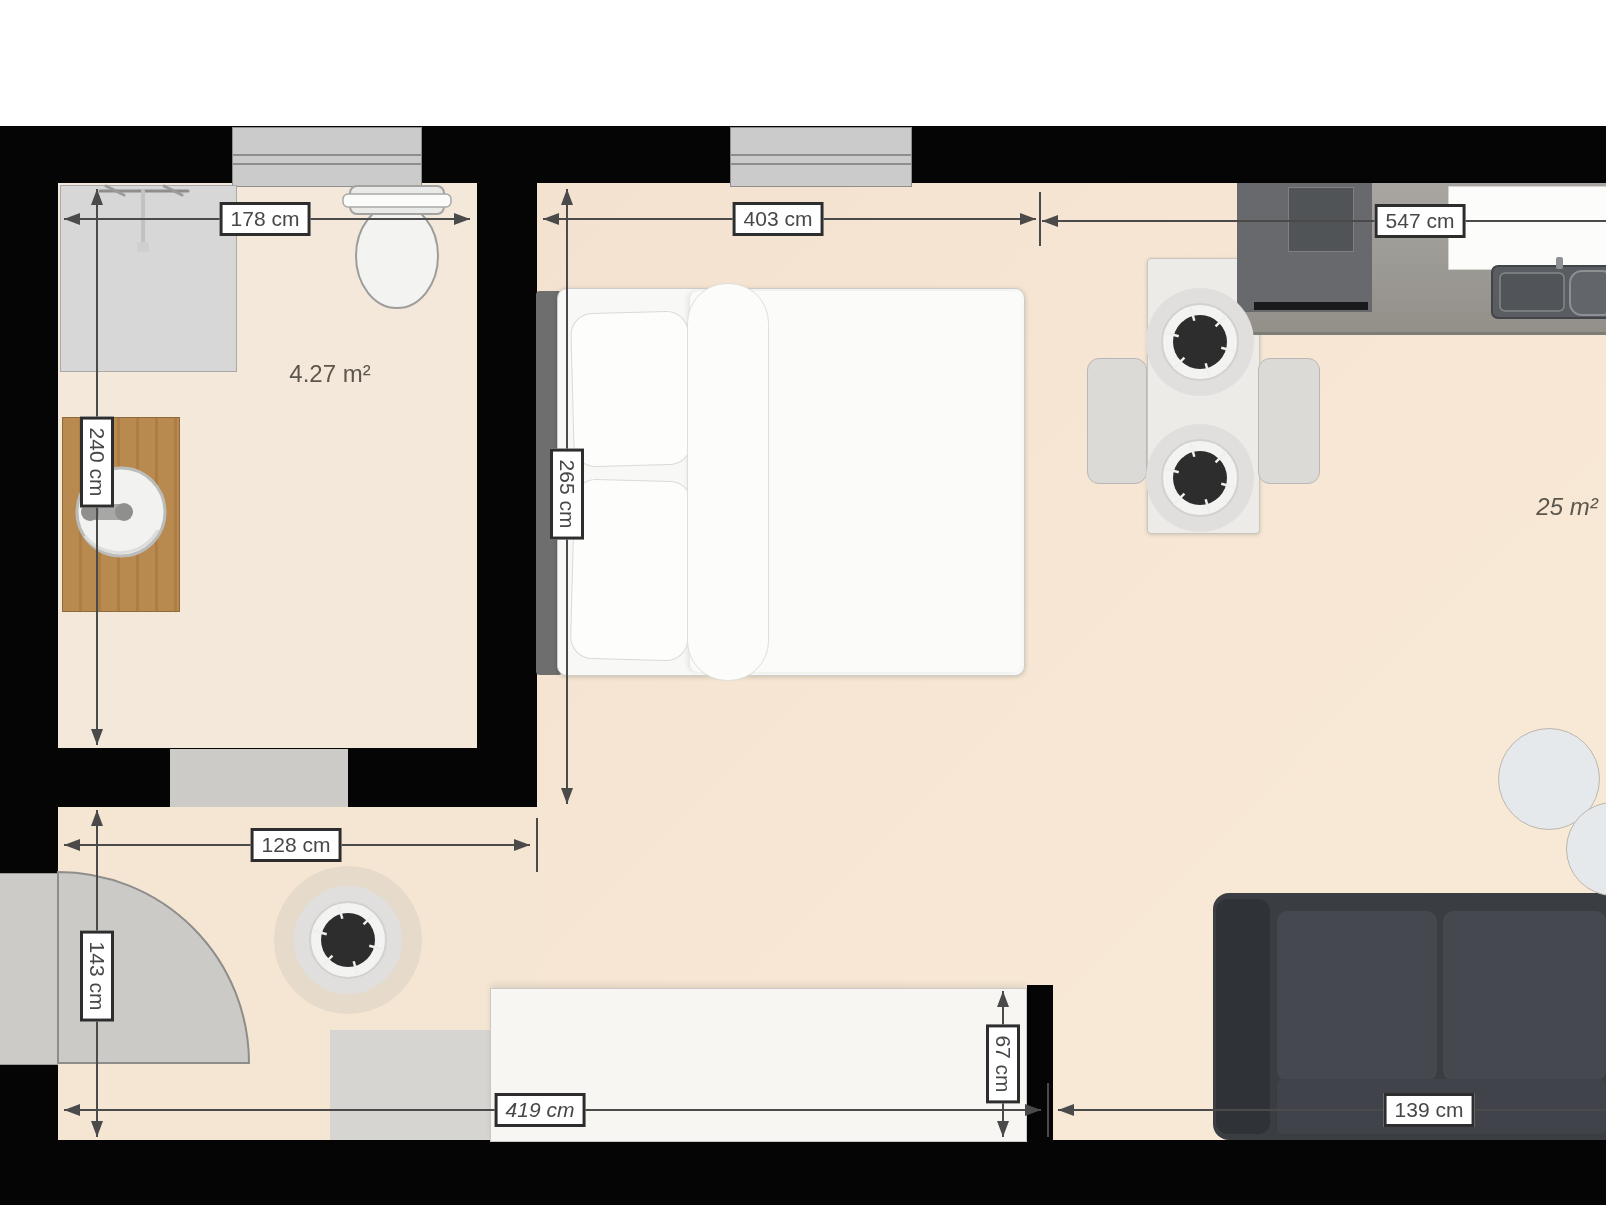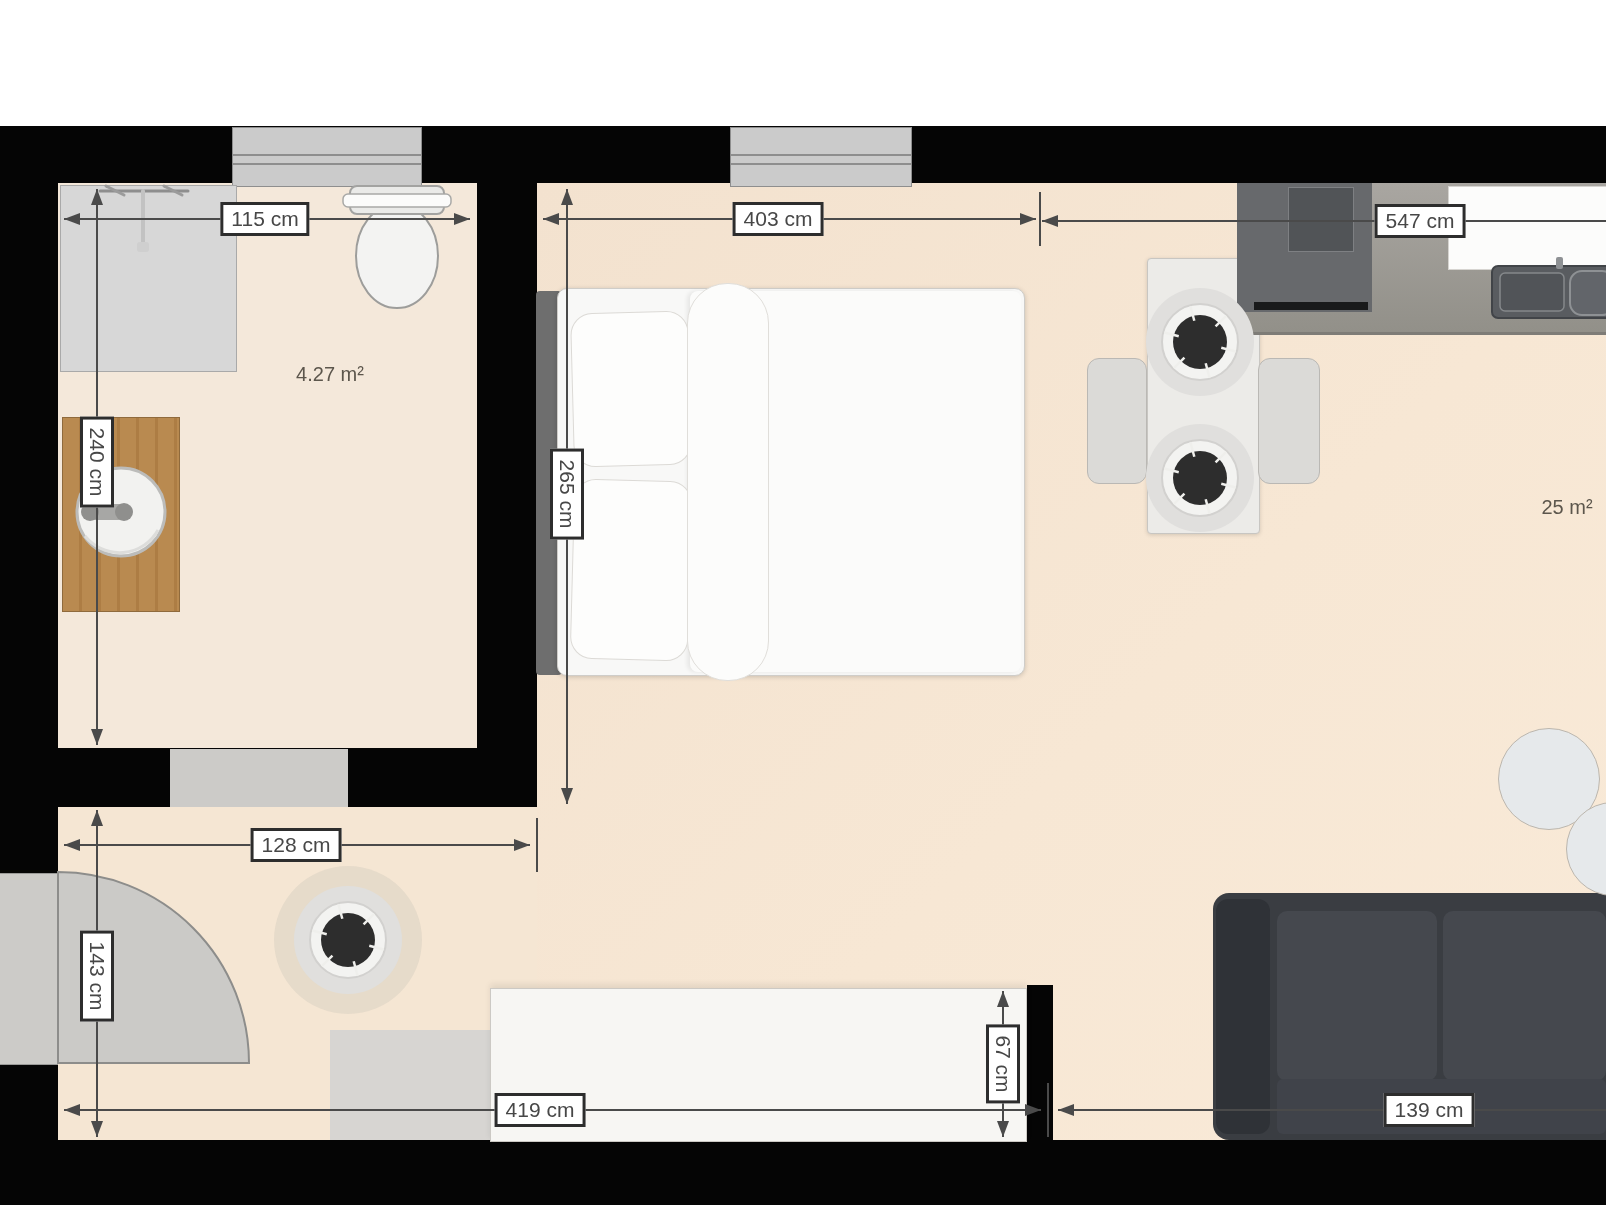--- a/index.html
+++ b/index.html
@@ -83,25 +83,25 @@
   
   #overlay{left:0;top:0;width:1606px;height:1205px;z-index:20;}
 
   
   .dim{position:absolute;transform:translate(-50%,-50%);background:#ffffff;border:3px solid #2d2d2d;
        color:#474747;font-size:21px;line-height:26px;padding:1px 8px;white-space:nowrap;z-index:30;}
   .dim.v{transform:translate(-50%,-50%) rotate(90deg);}
   #lab178{left:265px;top:219px;} #lab221{left:778px;top:219px;} #lab326{left:1420px;top:221px;}
   #lab240{left:97px;top:462px;}  #lab265{left:567px;top:494px;}
   #lab203{left:296px;top:845px;} #lab143{left:97px;top:976px;}
-  #lab419{left:540px;top:1110px;} #lab67{left:1003px;top:1064px;} #lab321{left:1429px;top:1110px;}
-
-  
-  .area{position:absolute;transform:translate(-50%,-50%);color:#5c564c;font-size:20px;z-index:25;white-space:nowrap;}
-  #area-bath{left:330px;top:374px;} #area-main{left:1567px;top:507px;}
+  #lab419{left:540px;top:1110px;font-style:italic;} #lab67{left:1003px;top:1064px;} #lab321{left:1429px;top:1110px;}
+
+  
+  .area{position:absolute;transform:translate(-50%,-50%);color:#5c564c;font-size:24px;z-index:25;white-space:nowrap;}
+  #area-bath{left:330px;top:374px;} #area-main{left:1567px;top:507px;font-style:italic;}
 </style>
 </head>
 <body>
 
 <div id="stage">
 
   <div class="abs" id="floor-bathroom"></div>
   <div class="abs" id="floor-main"></div>
   <div class="abs" id="floor-hallway"></div>
 
@@ -231,21 +231,21 @@
       <line x1="97" y1="810" x2="97" y2="1137" marker-start="url(#ah)" marker-end="url(#ah)"></line>
       <line x1="64" y1="1110" x2="1041" y2="1110" marker-start="url(#ah)" marker-end="url(#ah)"></line>
       <line x1="1003" y1="991" x2="1003" y2="1137" marker-start="url(#ah)" marker-end="url(#ah)"></line>
       <line x1="1058" y1="1110" x2="1610" y2="1110" marker-start="url(#ah)"></line>
       <line x1="1040" y1="192" x2="1040" y2="246"></line>
       <line x1="537" y1="818" x2="537" y2="872"></line>
       <line x1="1048" y1="1083" x2="1048" y2="1137"></line>
     </g>
   </svg>
 
-  <div class="dim" id="lab178">115 cm</div>
+  <div class="dim" id="lab178">178 cm</div>
   <div class="dim" id="lab221">403 cm</div>
   <div class="dim" id="lab326">547 cm</div>
   <div class="dim v" id="lab240">240 cm</div>
   <div class="dim v" id="lab265">265 cm</div>
   <div class="dim" id="lab203">128 cm</div>
   <div class="dim v" id="lab143">143 cm</div>
   <div class="dim" id="lab419">419 cm</div>
   <div class="dim v" id="lab67">67 cm</div>
   <div class="dim" id="lab321">139 cm</div>
 

